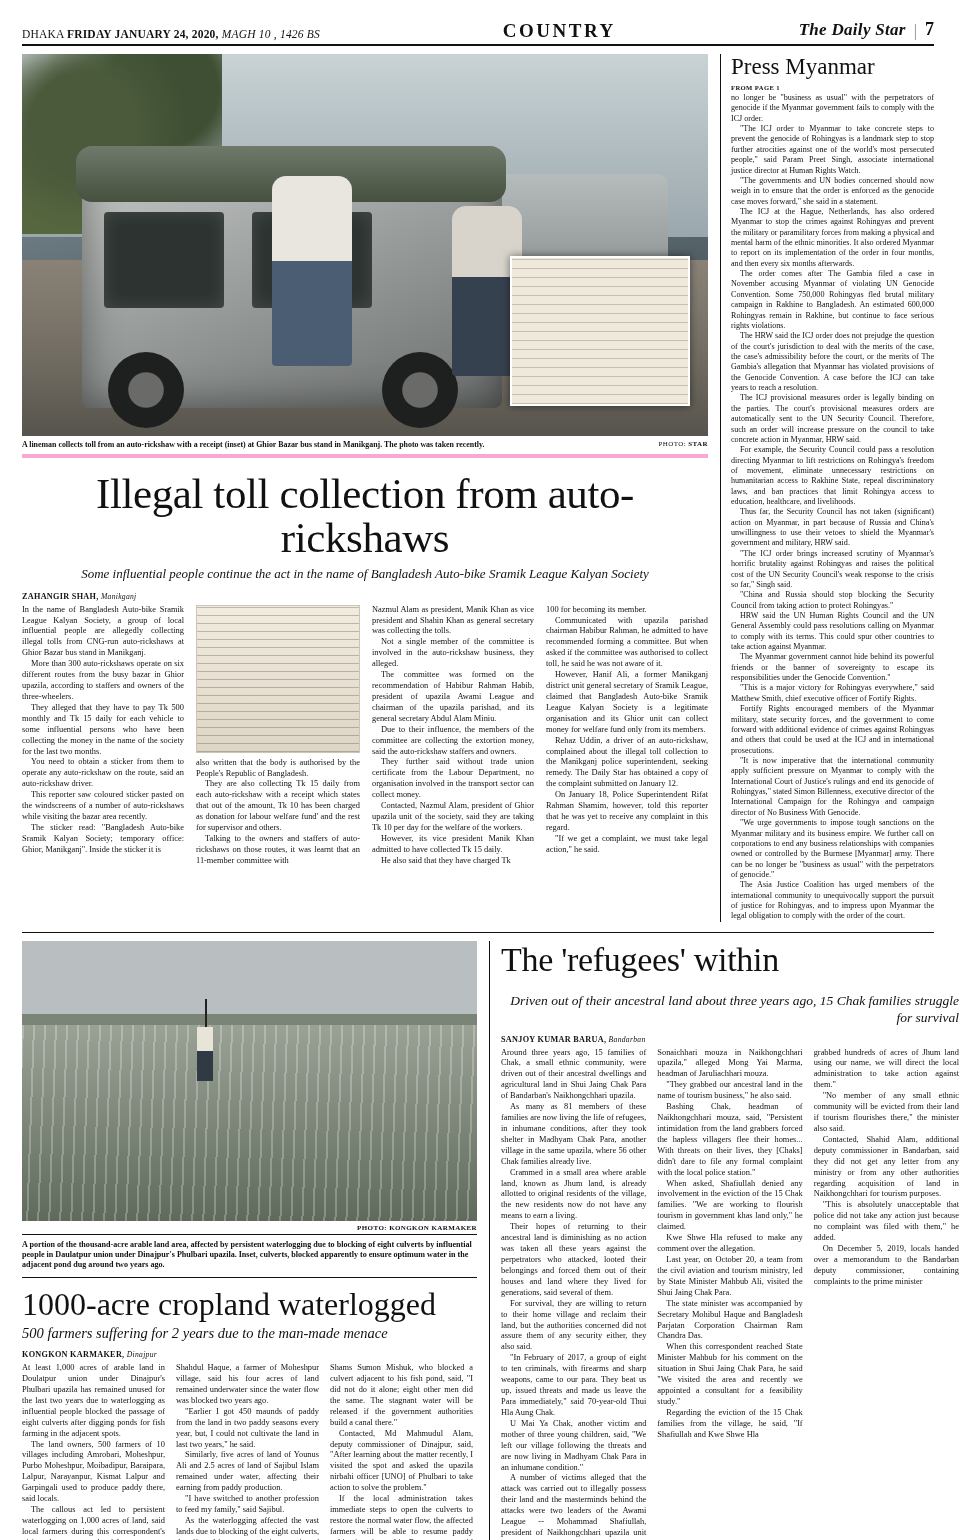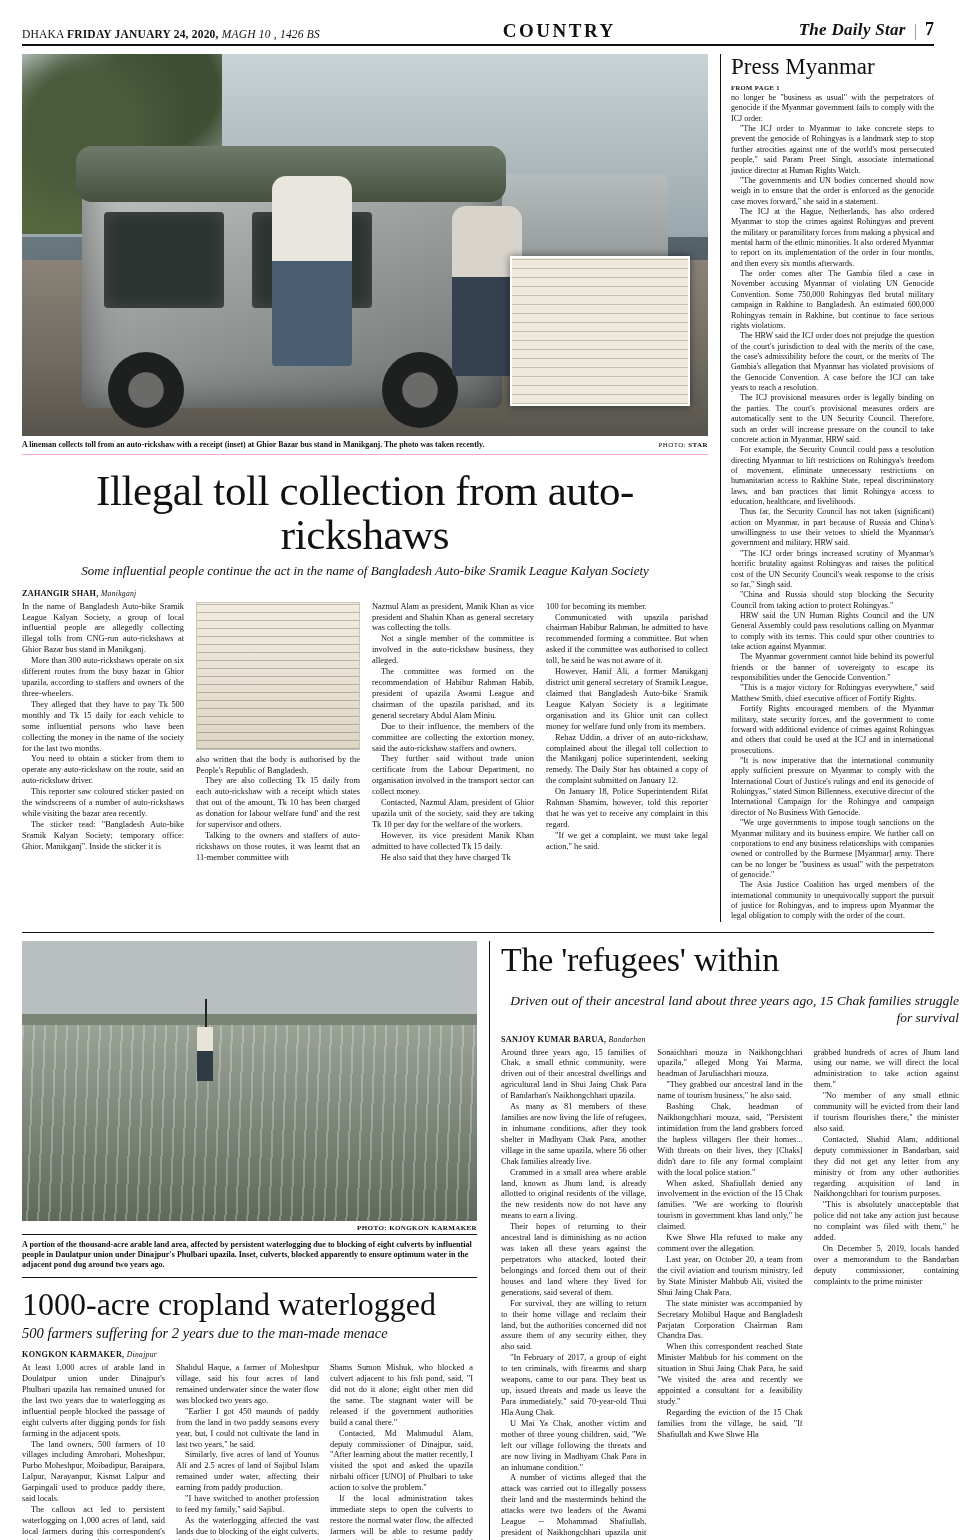--- a/index.html
+++ b/index.html
@@ -82,22 +82,22 @@
   .lead-photo .inset {
     position:absolute; right:18px; bottom:30px; width:180px; height:150px;
     background:#efe9dc; border:2px solid #fff; box-shadow:0 0 8px rgba(0,0,0,.5);
     background-image: repeating-linear-gradient(0deg, rgba(120,110,90,.35) 0 1px, rgba(0,0,0,0) 1px 9px);
   }
   .lead-photo .bgcar {
     position:absolute; right:40px; top:120px; width:230px; height:150px;
     background:linear-gradient(180deg,#b6bcbb,#7d8382); border-radius:10px;
   }
   .photo-caption {
-    display:flex; justify-content:space-between; align-items:center; gap:26px;
-    font-size:7.9px; font-weight:700; border-bottom:1px solid #f9a8d4; padding:4px 0 5px;
+    display:flex; justify-content:space-between; align-items:flex-start; gap:26px;
+    font-size:7.9px; font-weight:700; border-bottom:4px solid #f9a8d4; padding:4px 0 5px;
   }
   .photo-caption .credit { font-weight:400; font-size:7px; letter-spacing:.4px; white-space:nowrap; }
   .photo-caption .credit b { font-weight:700; }
 
   .headline {
     text-align:center; font-size: 43px; line-height: 1.02; font-weight:400;
     margin: 14px 0 6px; letter-spacing:-.4px;
   }
   .subhead {
     text-align:center; font-style:italic; font-size:13px; line-height:1.22; margin:0 0 10px;

